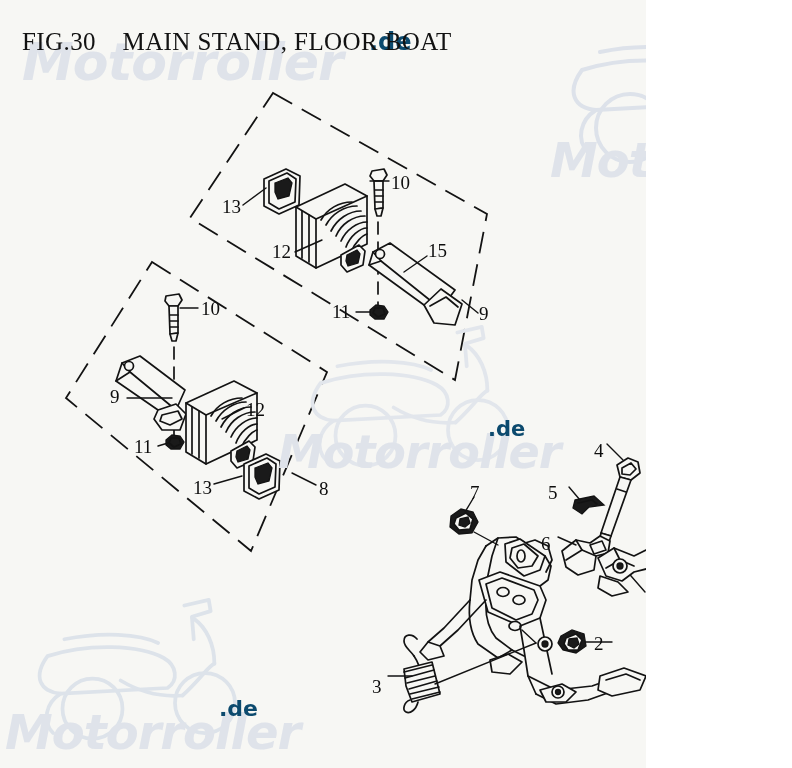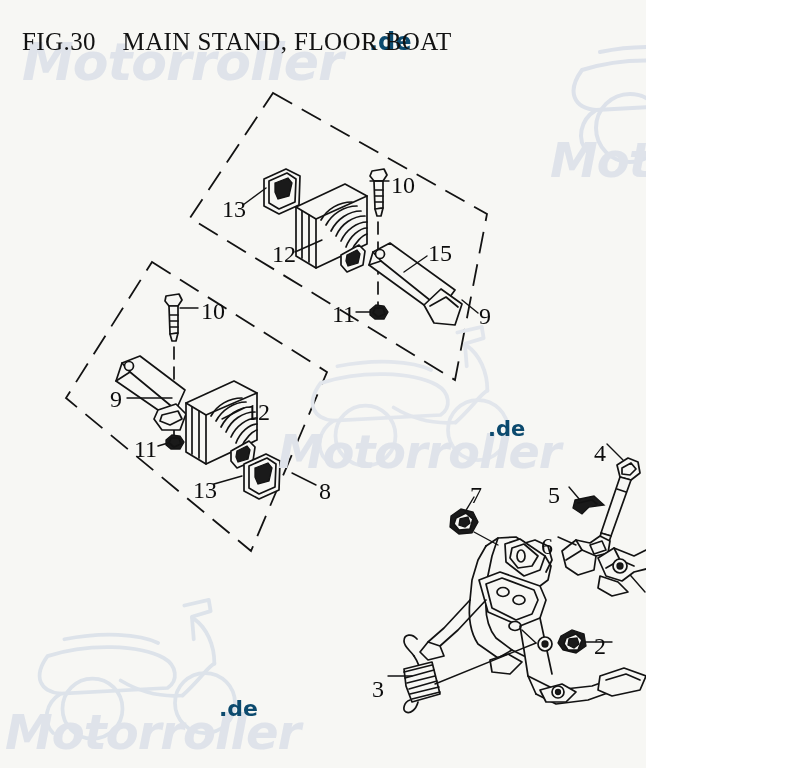--- a/index.html
+++ b/index.html
@@ -51,21 +51,21 @@
     position: absolute;
     font-family: "DejaVu Sans", sans-serif;
     font-weight: 700;
     color: #0c4a6e;
     white-space: pre;
     padding-left: 14px;
   }
   .label {
     position: absolute;
     font-family: "Liberation Serif", serif;
-    font-size: 24px;
+    font-size: 19px;
     color: #0d0d0d;
     z-index: 5;
     white-space: pre;
   }
 </style>
 </head>
 <body>
 
 <div id="page">
 

